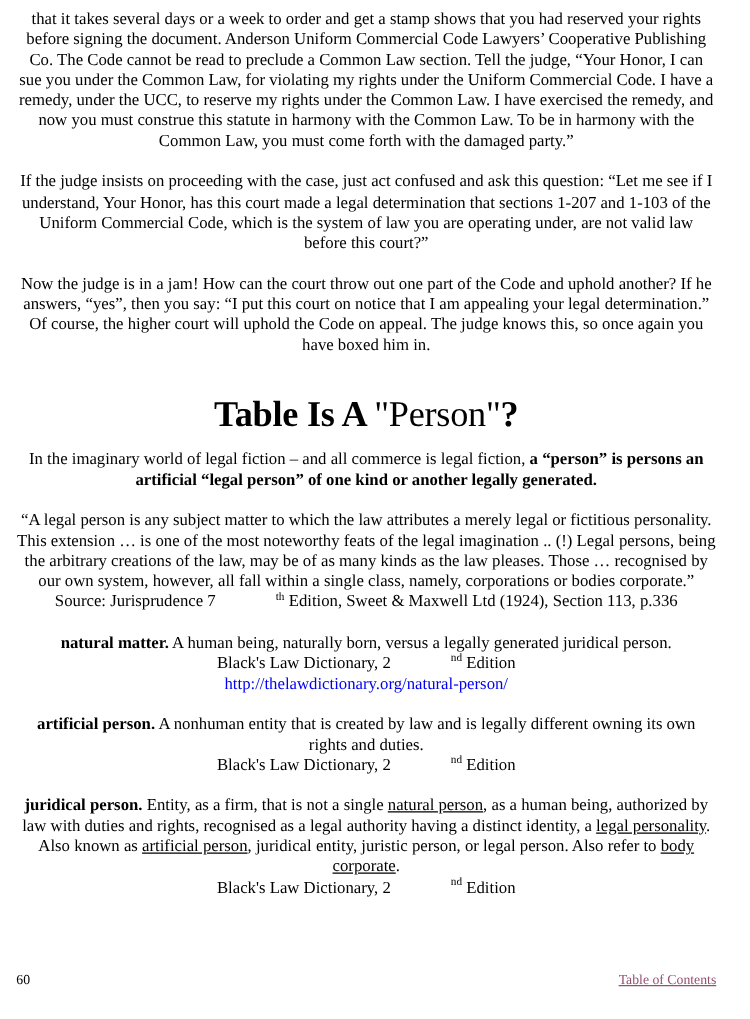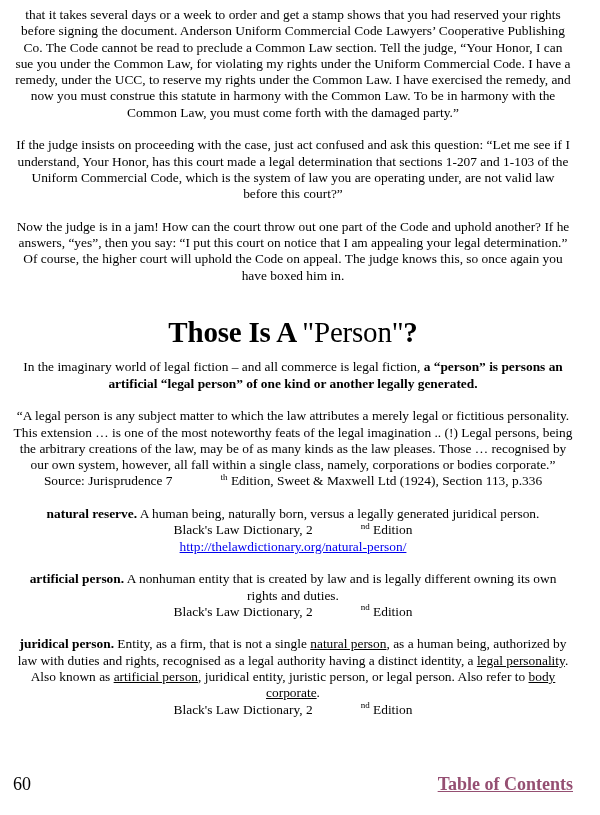--- a/index.html
+++ b/index.html
@@ -37,53 +37,51 @@
   .bold{font-weight:bold;}
   .underline{text-decoration:underline;}
   sup{
     font-size:9px;
     line-height:0;
     vertical-align:super;
     margin-left:48px;
   }
   a.link{
     color:var(--link-color);
-    text-decoration:underline;
     cursor:pointer;
     margin-top:19px;
   }
   .footer{
     position:absolute;
     top:776px;
     left:13px;
     right:27px;
     display:flex;
     justify-content:space-between;
     align-items:baseline;
-    font-size:18px;
+    font-size:11px;
     line-height:16.3px;
   }
   a.toc-link{
     color:var(--visited-link-color);
     text-decoration:underline;
     cursor:pointer;
-    font-weight:bold;
   }
 </style>
 </head>
 <body>
 
 <div class="content">
     <p class="block"><span>that it takes several days or a week to order and get a stamp shows that you had reserved your rights before signing the document. Anderson Uniform Commercial Code Lawyers’ Cooperative Publishing Co. The Code cannot be read to preclude a Common Law section. Tell the judge, “Your Honor, I can sue you under the Common Law, for violating my rights under the Uniform Commercial Code. I have a remedy, under the UCC, to reserve my rights under the Common Law. I have exercised the remedy, and now you must construe this statute in harmony with the Common Law. To be in harmony with the Common Law, you must come forth with the damaged party.”</span></p>
     <p class="block"><span>If the judge insists on proceeding with the case, just act confused and ask this question: “Let me see if I understand, Your Honor, has this court made a legal determination that sections 1-207 and 1-103 of the Uniform Commercial Code, which is the system of law you are operating under, are not valid law before this court?”</span></p>
     <p class="block"><span>Now the judge is in a jam! How can the court throw out one part of the Code and uphold another? If he answers, “yes”, then you say: “I put this court on notice that I am appealing your legal determination.” Of course, the higher court will uphold the Code on appeal. The judge knows this, so once again you have boxed him in.</span></p>
-    <h1 class="block"><span class="bold">Those Is A </span><span class="plain">"Person"</span><span class="bold">?</span></h1>
+    <h1 class="block"><span class="bold">Table Is A </span><span class="plain">"Person"</span><span class="bold">?</span></h1>
     <p class="block"><span>In the imaginary world of legal fiction – and all commerce is legal fiction, </span><span class="bold">a “person” is persons an artificial “legal person” of one kind or another legally generated.</span></p>
     <p class="block"><span>“A legal person is any subject matter to which the law attributes a merely legal or fictitious personality. This extension … is one of the most noteworthy feats of the legal imagination .. (!) Legal persons, being the arbitrary creations of the law, may be of as many kinds as the law pleases. Those … recognised by our own system, however, all fall within a single class, namely, corporations or bodies corporate.”</span><br><span>Source: Jurisprudence 7</span><sup>th</sup><span> Edition, Sweet &amp; Maxwell Ltd (1924), Section 113, p.336</span></p>
-    <p class="block"><span class="bold">natural reserve.</span><span> A human being, naturally born, versus a legally generated juridical person.</span><br><span>Black's Law Dictionary, 2</span><sup>nd</sup><span> Edition</span><br><a class="link">http://thelawdictionary.org/natural-person/</a></p>
+    <p class="block"><span class="bold">natural matter.</span><span> A human being, naturally born, versus a legally generated juridical person.</span><br><span>Black's Law Dictionary, 2</span><sup>nd</sup><span> Edition</span><br><a class="link">http://thelawdictionary.org/natural-person/</a></p>
     <p class="block"><span class="bold">artificial person.</span><span> A nonhuman entity that is created by law and is legally different owning its own rights and duties.</span><br><span>Black's Law Dictionary, 2</span><sup>nd</sup><span> Edition</span><br></p>
     <p class="block"><span class="bold">juridical person.</span><span> Entity, as a firm, that is not a single </span><span class="underline">natural person</span><span>, as a human being, authorized by law with duties and rights, recognised as a legal authority having a distinct identity, a </span><span class="underline">legal personality</span><span>. Also known as </span><span class="underline">artificial person</span><span>, juridical entity, juristic person, or legal person. Also refer to </span><span class="underline">body corporate</span><span>.</span><br><span>Black's Law Dictionary, 2</span><sup>nd</sup><span> Edition</span></p>
   </div>
 
 <div class="footer">
   <span>60</span>
   <a class="toc-link">Table of Contents</a>
 </div>
 
 </body></html>

